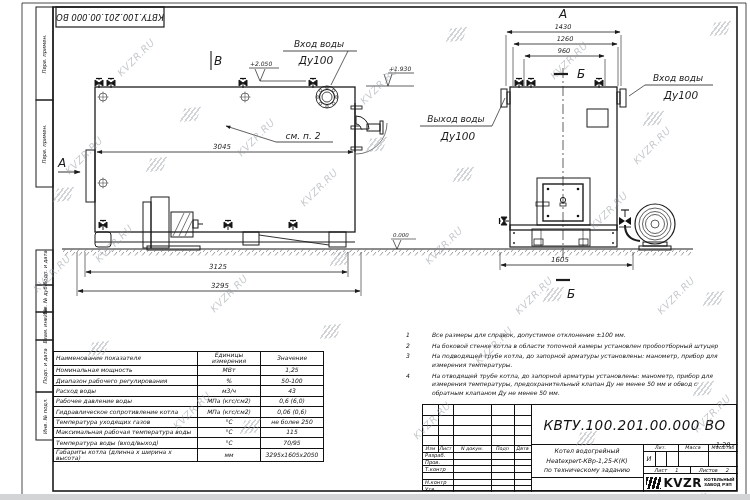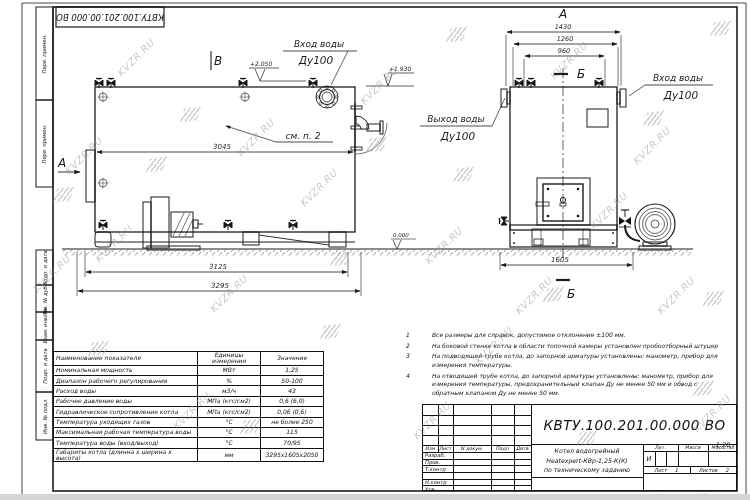--- a/index.html
+++ b/index.html
@@ -446,20 +446,28 @@
 
     <div class="txt" style="left:220px;top:61px;width:47px;height:7px;font-size:5px;gap:8px">
       <span>Лист</span>
         <span>1</span>
     </div>
     <div class="txt" style="left:267px;top:61px;width:48px;height:7px;font-size:5px;gap:8px">
       <span>Листов</span>
         <span>2</span>
     </div>
 
+    <div style="position:absolute;left:220px;top:68px;width:95px;height:19px;display:flex;align-items:center;justify-content:center">
+      <div class="logo-mark"></div>
+      <div class="logo-kvzr">KVZR</div>
+      <div class="logo-sub">
+        <div>КОТЕЛЬНЫЙ</div>
+        <div>ЗАВОД РЭП</div>
+      </div>
+    </div>
   </div>
 
   <div class="format">
     <span>Формат</span>
     <span>А3</span>
   </div>
 
   <div class="graybar"></div>
 
   <span class="wm" style="left:28px;top:268px">KVZR.RU</span>

